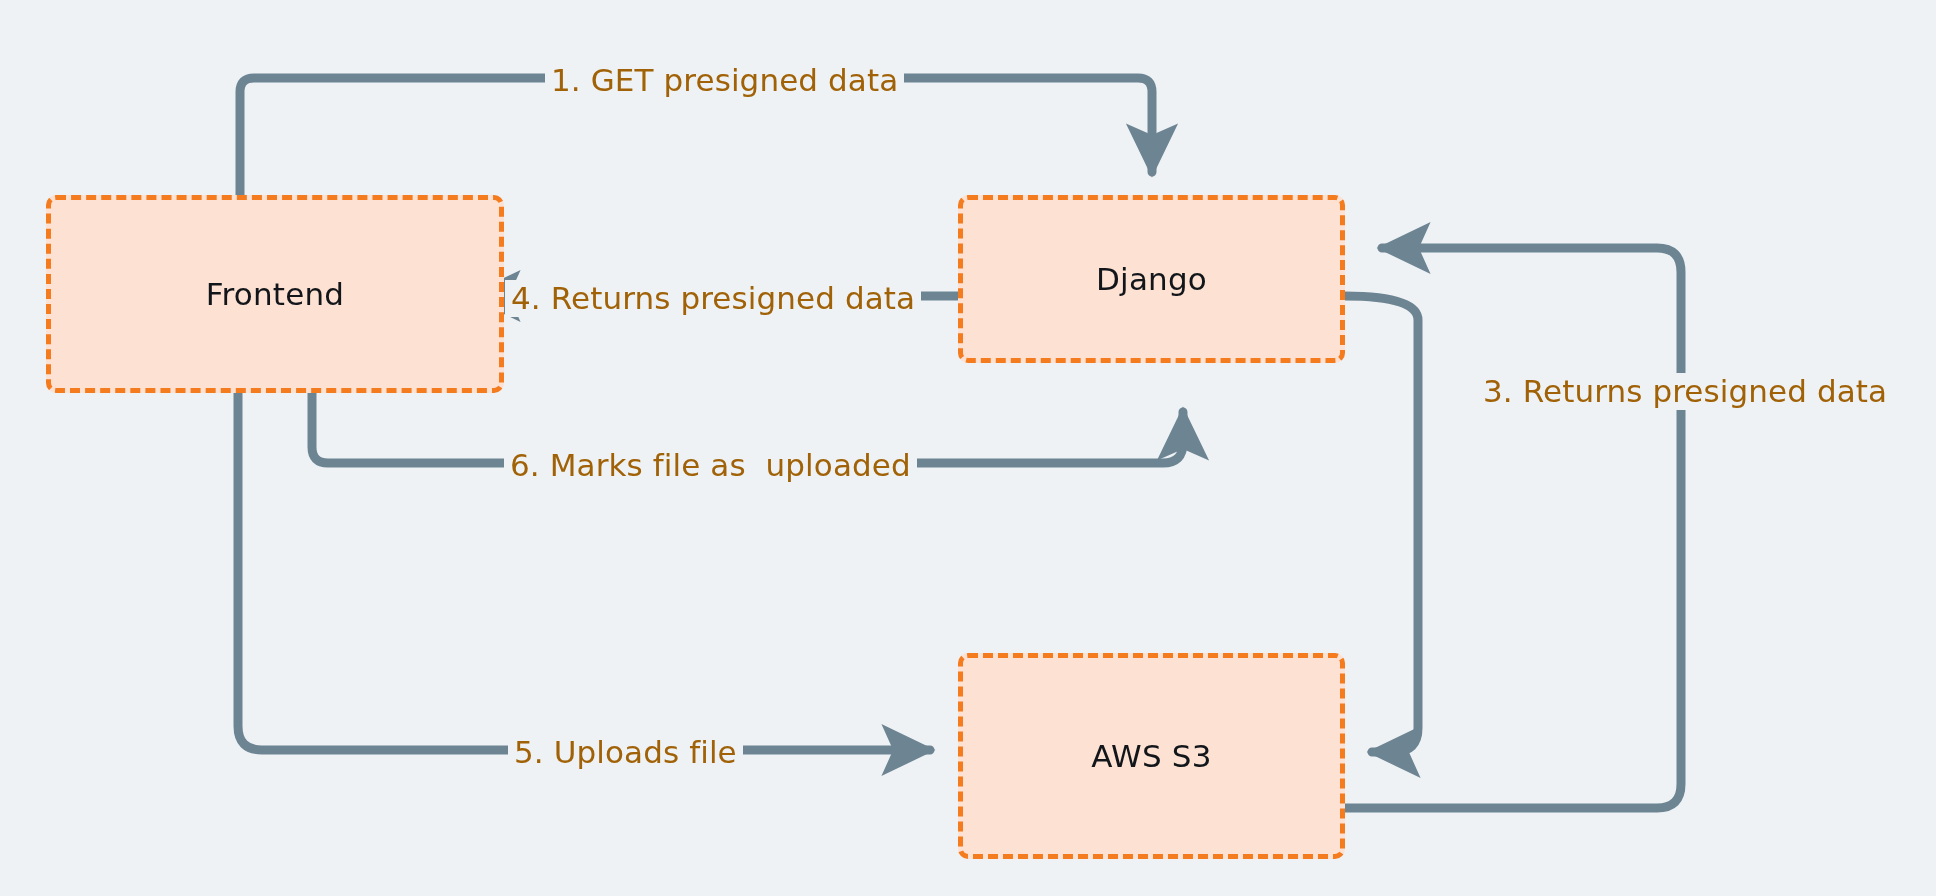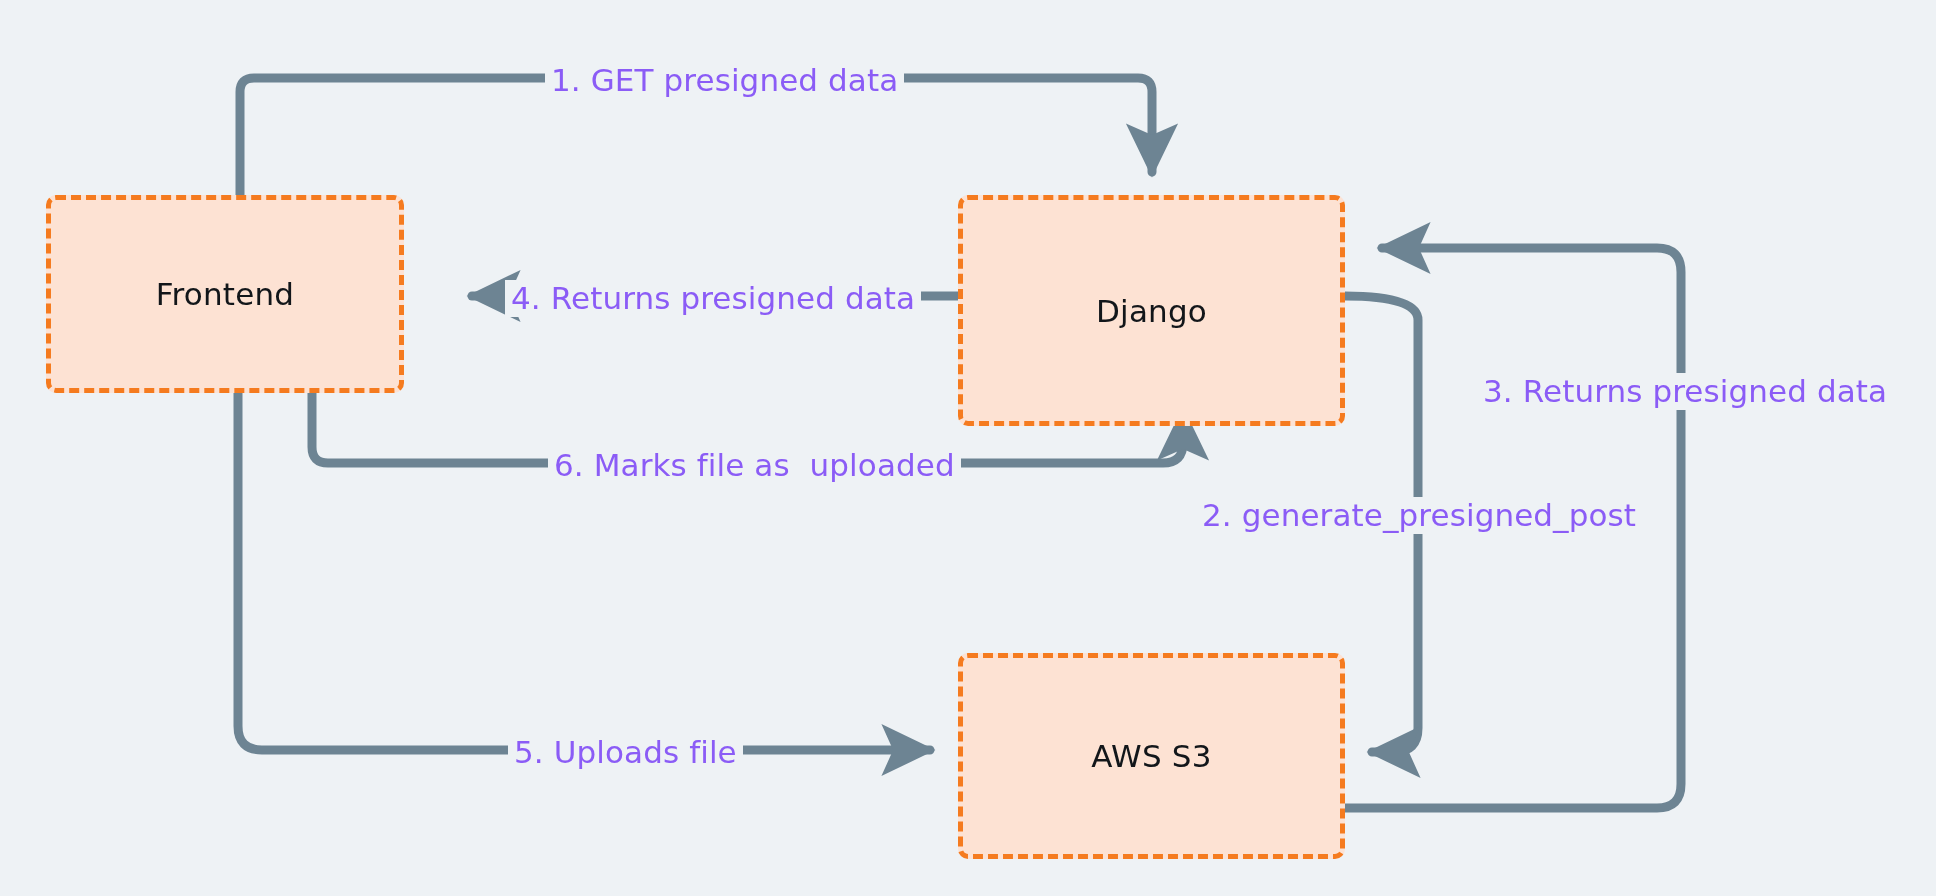--- a/index.html
+++ b/index.html
@@ -35,21 +35,21 @@
   }
   .node-label {
     font-size: 31px;
     color: #12161a;
     letter-spacing: 0.2px;
     white-space: pre;
   }
   .edge-label {
     position: absolute;
     font-size: 31px;
-    color: #8b5cf6;
+    color: #a16207;
     white-space: pre;
     letter-spacing: 0.1px;
     background: #eef2f5;
     line-height: 1;
     padding: 3px 6px;
   }
 </style>
 </head>
 <body>
 
@@ -71,37 +71,36 @@
       <path d="M 1345,808 L 1657,808 Q 1681,808 1681,784 L 1681,272 Q 1681,248 1657,248 L 1382,248" marker-end="url(#ah)"></path>
 
       <path d="M 958,296 L 472,296" marker-end="url(#ah)"></path>
 
       <path d="M 238,393 L 238,726 Q 238,750 262,750 L 930,750" marker-end="url(#ah)"></path>
 
       <path d="M 312,393 L 312,447 Q 312,463 328,463 L 1163,463 Q 1183,463 1183,443 L 1183,412" marker-end="url(#ah)"></path>
     </g>
   </svg>
 
-  <div class="node" style="left:46px; top:195px; width:358px; height:198px;">
+  <div class="node" style="left:46px; top:195px; width:458px; height:198px;">
     <span class="node-label">Frontend</span>
   </div>
 
-  <div class="node" style="left:958px; top:195px; width:387px; height:231px;">
+  <div class="node" style="left:958px; top:195px; width:387px; height:168px;">
     <span class="node-label">Django</span>
   </div>
 
   <div class="node" style="left:958px; top:653px; width:387px; height:206px;">
     <span class="node-label">AWS S3</span>
   </div>
 
   <div class="edge-label" style="left:545px; top:62px;">1. GET presigned data</div>
 
-  <div class="edge-label" style="left:1196px; top:497px;">2. generate_presigned_post</div>
 
   <div class="edge-label" style="left:1477px; top:333px;margin-top:40px;">3. Returns presigned data</div>
 
   <div class="edge-label" style="left:505px; top:280px;">4. Returns presigned data</div>
 
   <div class="edge-label" style="left:508px; top:734px;">5. Uploads file</div>
 
-  <div class="edge-label" style="left:504px; top:447px;margin-left:44px;">6. Marks file as  uploaded</div>
+  <div class="edge-label" style="left:504px; top:447px;">6. Marks file as  uploaded</div>
 
 </div>
 
 </body></html>

